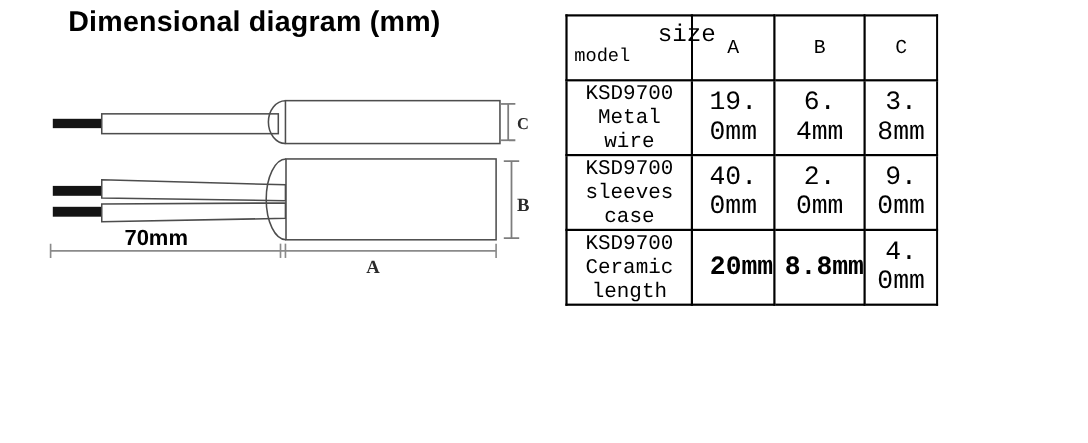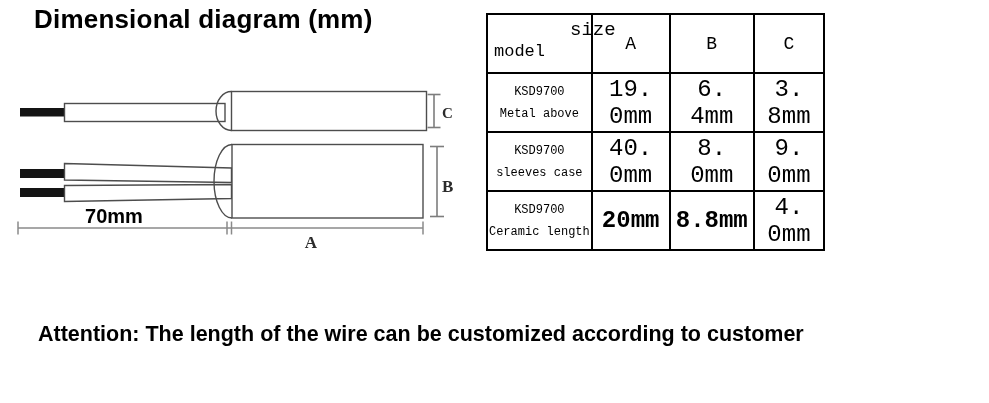--- a/index.html
+++ b/index.html
@@ -4,20 +4,21 @@
 <style>
   html, body { margin: 0; padding: 0; background: #ffffff; }
   .canvas {
     position: relative;
     width: 825px;
     height: 403px;
     background: #ffffff;
     overflow: hidden;
     font-family: "Liberation Sans", sans-serif;
     color: #000;
+    margin-left: 28px;
   }
   .page-title {
     position: absolute;
     left: 34px;
     top: 4px;
     font-size: 26px;
     font-weight: 700;
     letter-spacing: 0.2px;
     color: #000;
     white-space: nowrap;
@@ -64,33 +65,33 @@
   }
   td.corner-cell {
     position: relative;
     background-image: linear-gradient(to bottom right,
       transparent 49.5%, #000 49.5%, #000 50.6%, transparent 50.6%);
   }
   .corner-size {
     position: absolute;
     top: 4px;
     left: 82px;
-    font-size: 19px;
+    font-size: 22px;
   }
   .corner-model {
     position: absolute;
     top: 27px;
     left: 6px;
     font-size: 17px;
     text-align: center;
   }
   td.col-head { font-size: 18px; }
-  td.model-cell { font-size: 12px; line-height: 22px; }
+  td.model-cell { font-size: 19px; line-height: 22px; }
   td.val-cell { font-size: 24px; }
-  td.val-cell.bold { font-weight: 700; }
+  td.val-cell.bold { font-weight: 700; text-align: right; }
 
   
   .attention {
     position: absolute;
     left: 38px;
     top: 317px;
     font-size: 21.5px;
     font-weight: 700;
     line-height: 34px;
     color: #000;
@@ -161,44 +162,43 @@
         <span class="corner-size">size</span>
         <span class="corner-model">model</span>
       </td>
       <td class="col-head">A</td>
       <td class="col-head">B</td>
       <td class="col-head">C</td>
     </tr>
     <tr>
       <td class="model-cell">
         <div>KSD9700</div>
-        <div>Metal above</div>
+        <div>Metal wire</div>
       </td>
       <td class="val-cell">19. 0mm</td>
       <td class="val-cell">6. 4mm</td>
       <td class="val-cell">3. 8mm</td>
     </tr>
     <tr>
       <td class="model-cell">
         <div>KSD9700</div>
         <div>sleeves case</div>
       </td>
       <td class="val-cell">40. 0mm</td>
-      <td class="val-cell">8. 0mm</td>
+      <td class="val-cell">2. 0mm</td>
       <td class="val-cell">9. 0mm</td>
     </tr>
     <tr>
       <td class="model-cell">
         <div>KSD9700</div>
         <div>Ceramic length</div>
       </td>
       <td class="val-cell bold">20mm</td>
       <td class="val-cell bold">8.8mm</td>
       <td class="val-cell">4. 0mm</td>
     </tr>
   </tbody>
     </table>
 
   <div class="attention">
-    <div>Attention: The length of the wire can be customized according to customer</div>
   </div>
 
 </div>
 
 </body></html>

